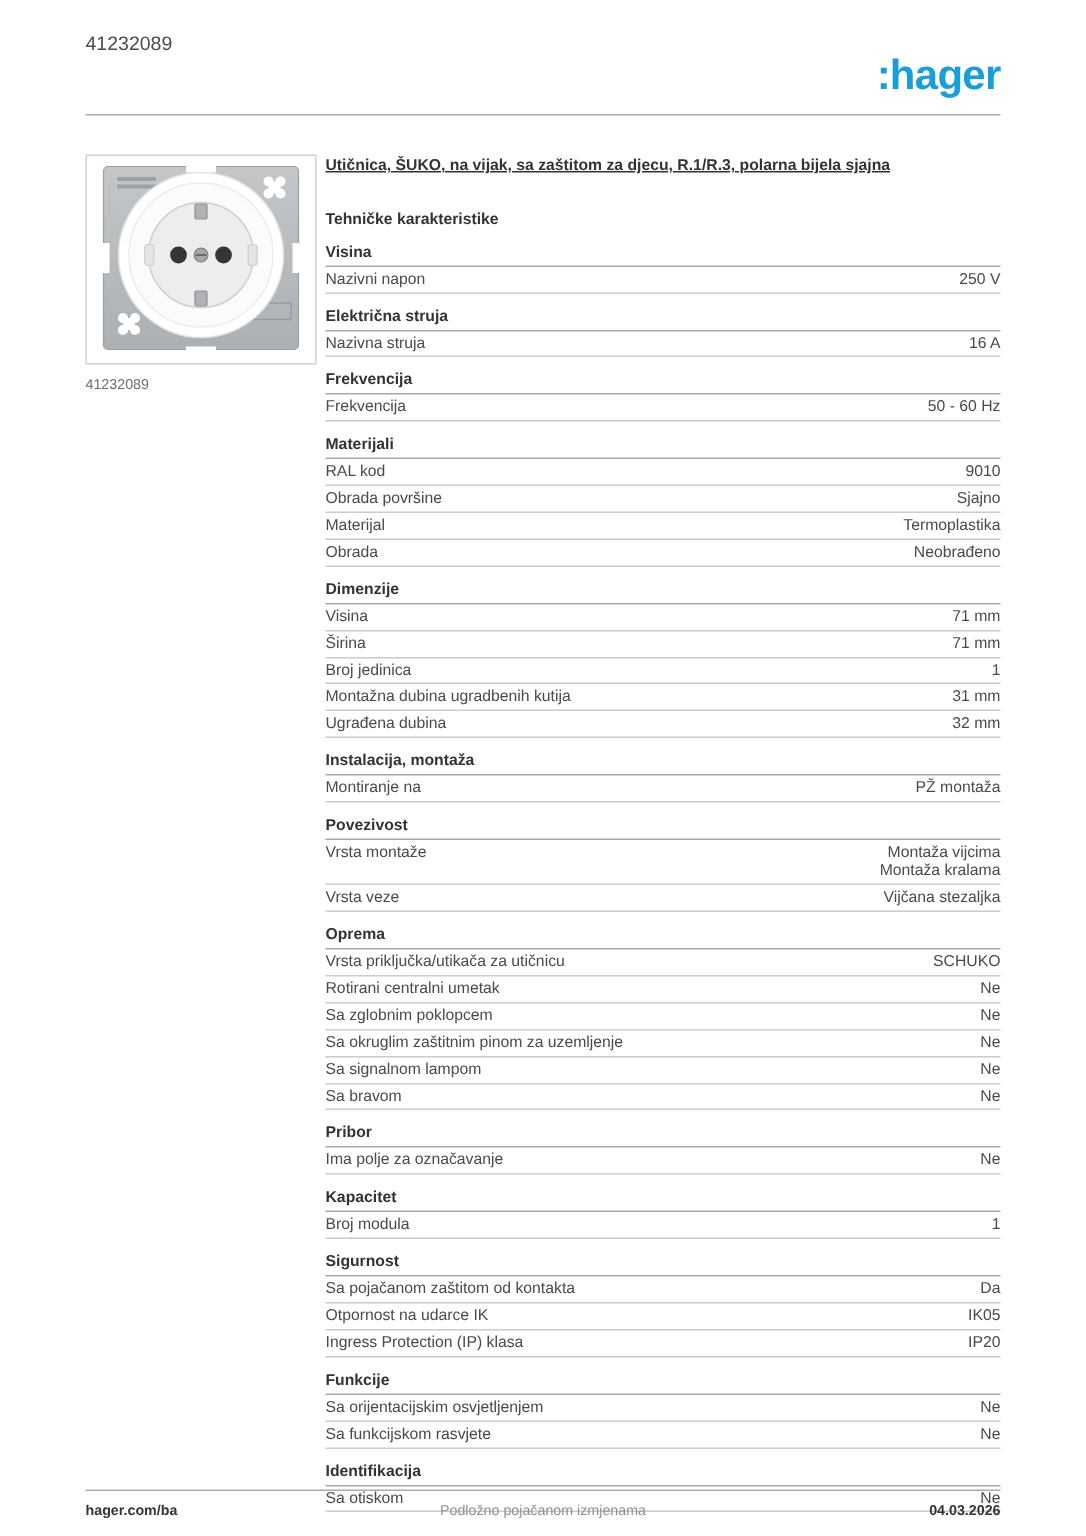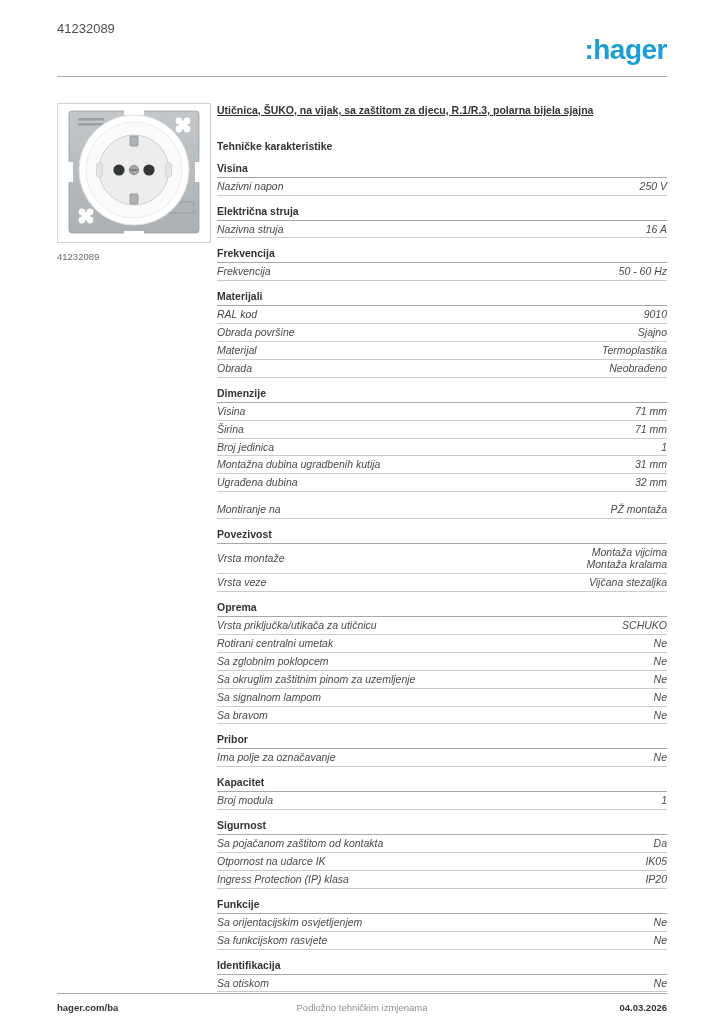--- a/index.html
+++ b/index.html
@@ -20,23 +20,23 @@
   .left-col{width:154px;flex:none;}
   .image-box{width:154px;height:140px;border:1px solid #d2d2d2;box-sizing:border-box;background:#fff;}
   .image-caption{font-size:9.5px;color:#6b6b6b;margin-top:8px;}
 
   .right-col{flex:1;min-width:0;}
   .product-desc{font-size:10.5px;font-weight:bold;color:#333;margin:1px 0 22px;line-height:1.3;text-decoration:underline;}
   .table-heading{font-size:10.5px;font-weight:bold;color:#333;margin:0 0 10px;}
 
   .section{margin-bottom:9px;}
   .section-title{font-size:10.5px;font-weight:bold;color:#333;padding-bottom:3px;border-bottom:1px solid #a8a8a8;}
-  .row{display:flex;justify-content:space-between;align-items:center;
+  .row{display:flex;justify-content:space-between;align-items:flex-start;
        padding:2px 0 2.5px;border-bottom:1px solid #cbcbcb;
-       font-size:10.5px;color:#4a4a4a;line-height:1.18;font-style:italic;}
+       font-size:10.5px;color:#4a4a4a;line-height:1.18;}
   .row .label{text-align:left;}
   .row .value{text-align:right;white-space:nowrap;padding-left:12px;}
 
   
   .footer{position:absolute;left:57px;right:57px;top:993px;border-top:1px solid #ababab;
           padding-top:8px;display:flex;justify-content:space-between;align-items:baseline;font-size:9.5px;gap:36px;}
   .footer .f-left{font-weight:bold;color:#333;}
   .footer .f-center{color:#8f8f8f;position:absolute;left:0;right:0;text-align:center;}
   .footer .f-right{font-weight:bold;color:#333;}
 </style>
@@ -177,20 +177,21 @@
             <div class="row">
               <div class="label">Montažna dubina ugradbenih kutija</div>
               <div class="value">31 mm</div>
             </div>
             <div class="row">
               <div class="label">Ugrađena dubina</div>
               <div class="value">32 mm</div>
             </div>
           </div>
           <div class="section">
+            <div class="section-title">Instalacija, montaža</div>
             <div class="row">
               <div class="label">Montiranje na</div>
               <div class="value">PŽ montaža</div>
             </div>
           </div>
           <div class="section">
             <div class="section-title">Povezivost</div>
             <div class="row">
               <div class="label">Vrsta montaže</div>
               <div class="value">
@@ -277,17 +278,17 @@
               <div class="value">Ne</div>
             </div>
           </div>
         </div>
     </div>
 
   </div>
 
   <div class="footer">
     <div class="f-left">hager.com/ba</div>
-    <div class="f-center">Podložno tehničkim izmjenama</div>
+    <div class="f-center">Podložno pojačanom izmjenama</div>
     <div class="f-right">04.03.2026</div>
   </div>
 
 </div>
 
 </body></html>

